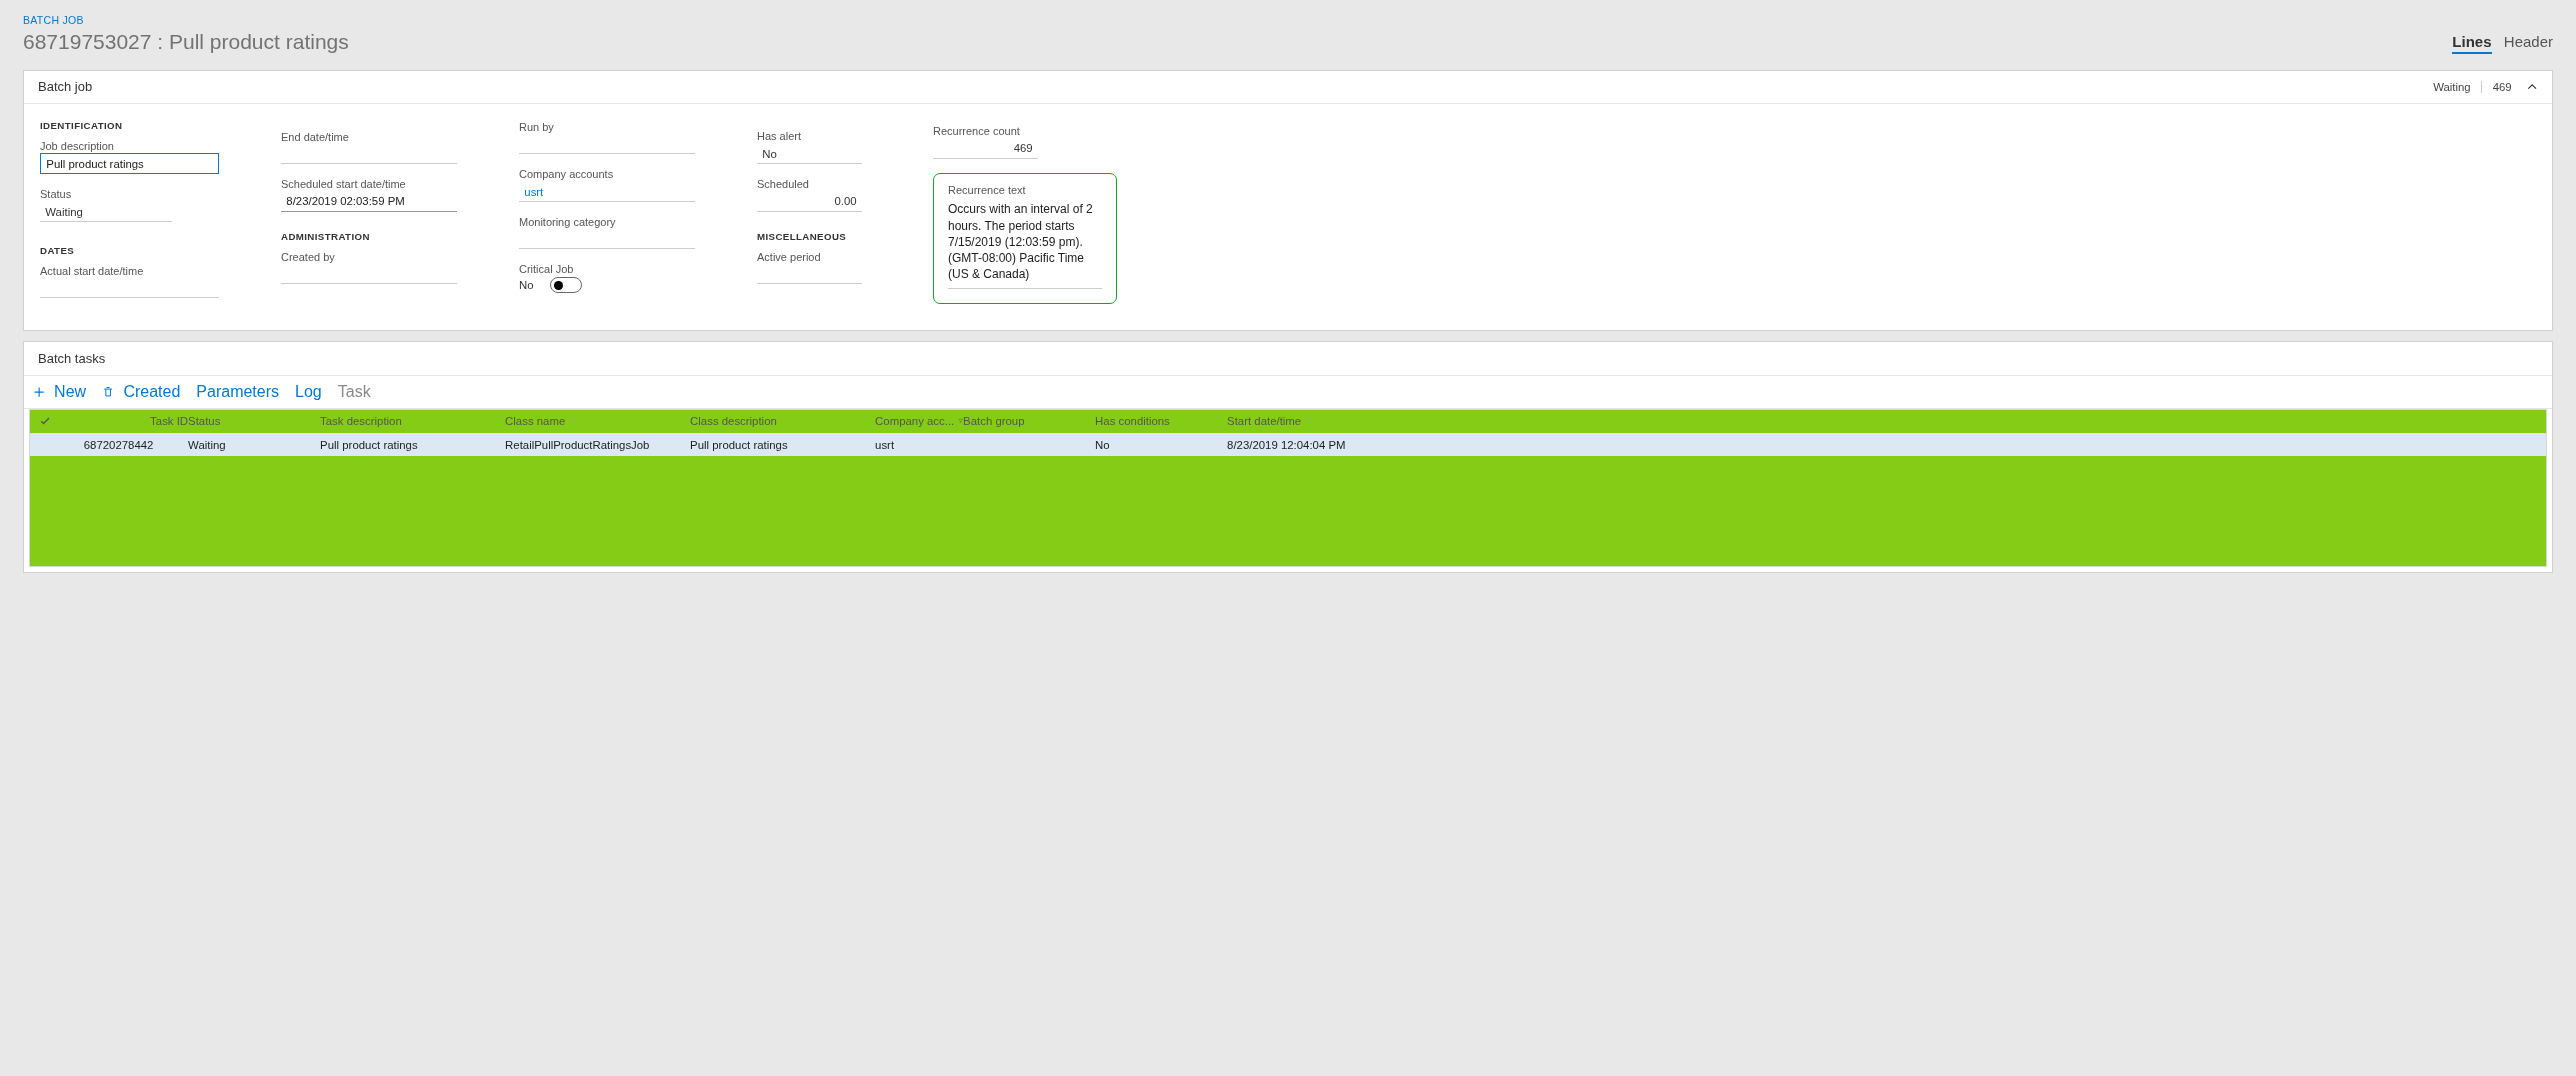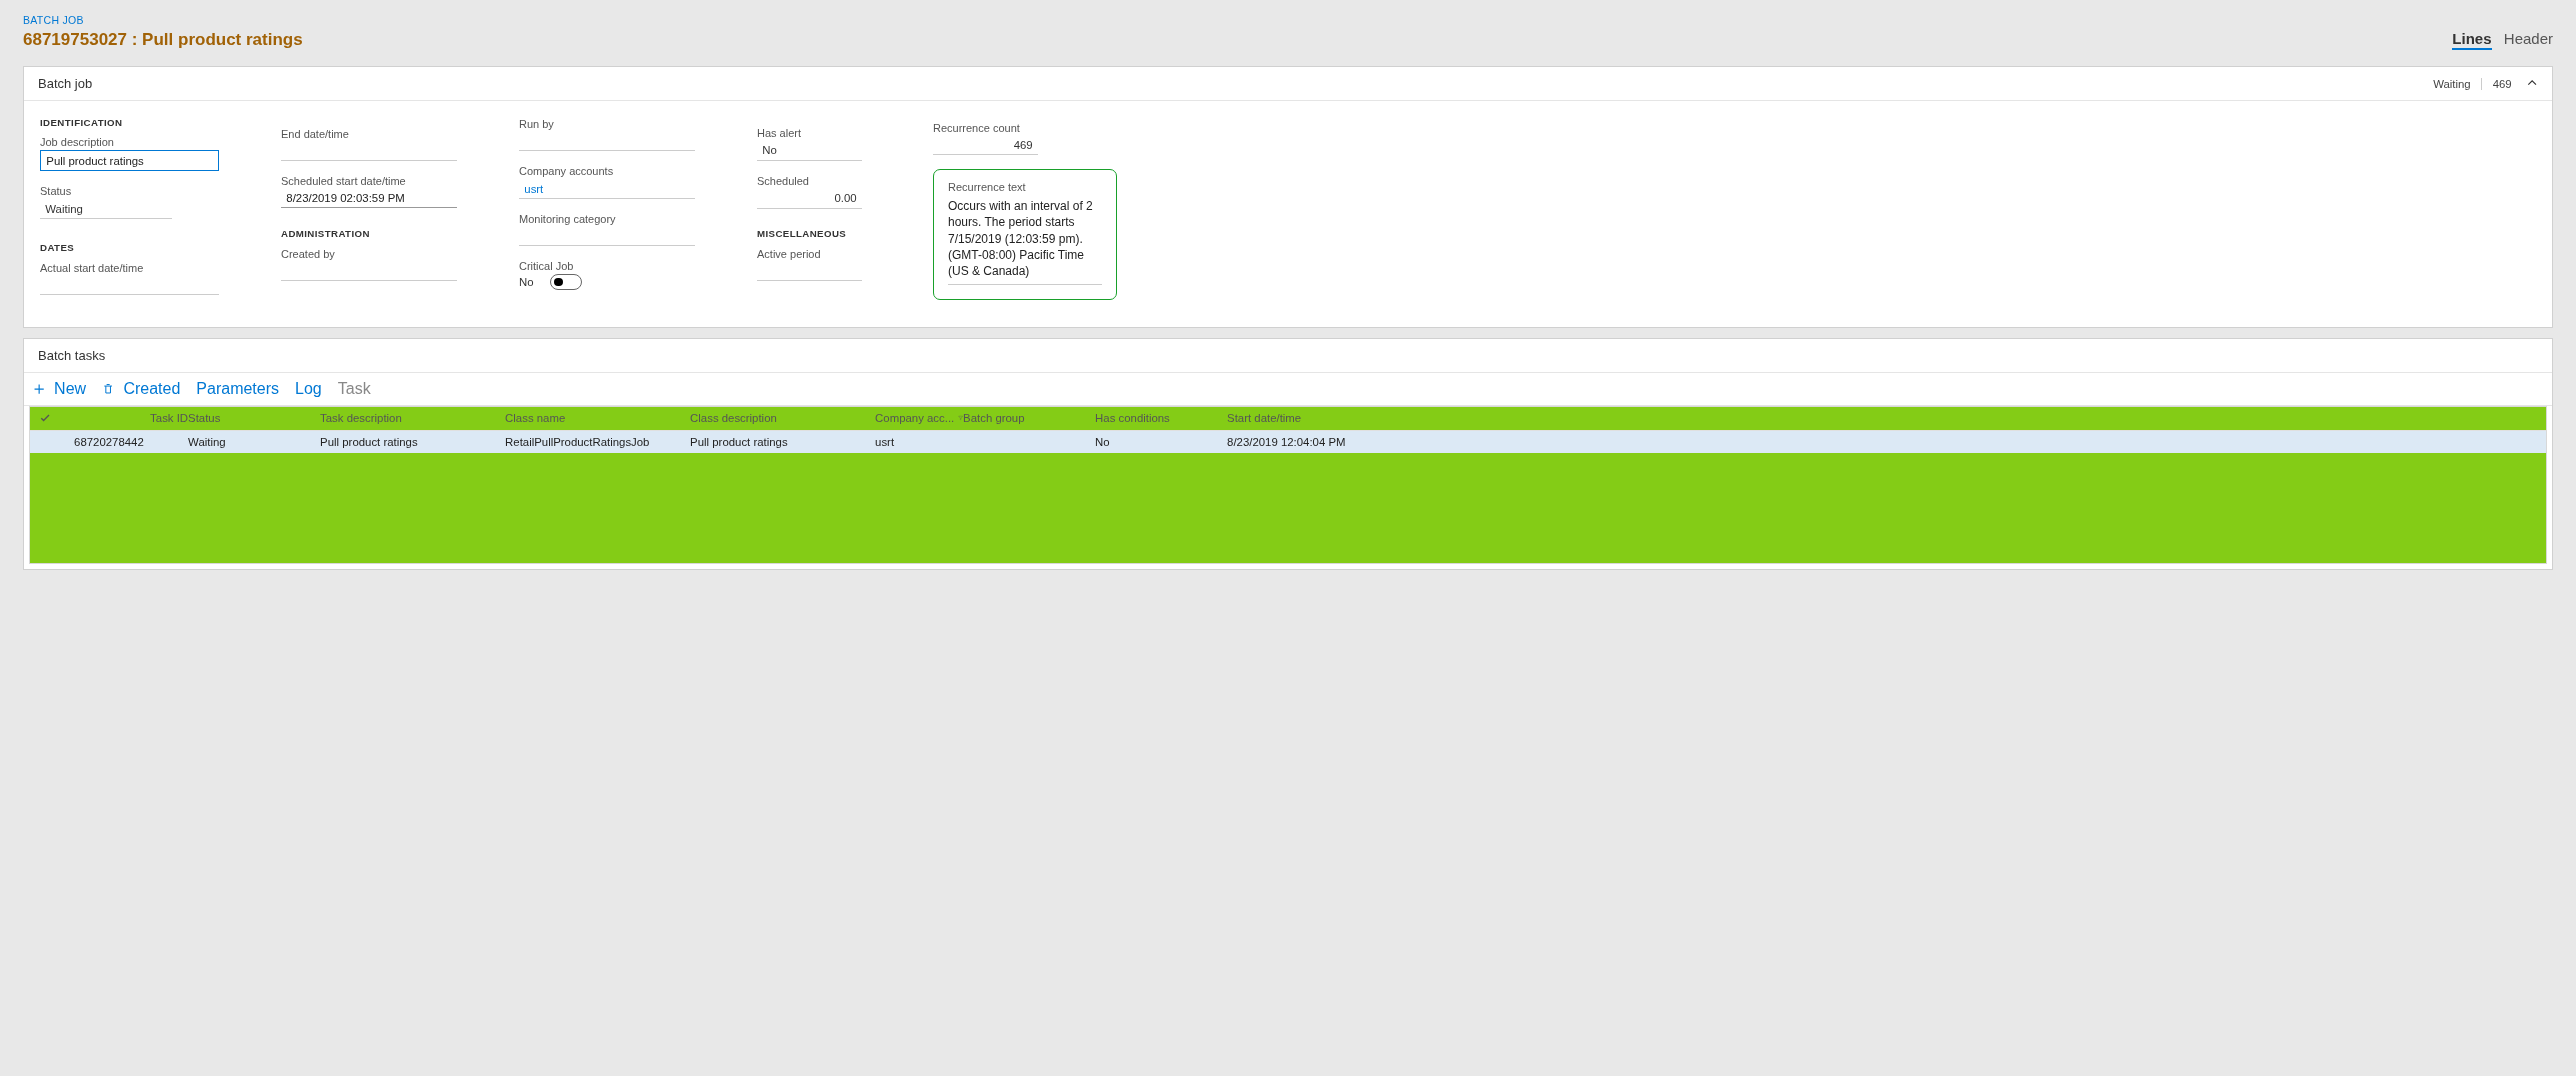--- a/index.html
+++ b/index.html
@@ -19,23 +19,23 @@
     margin-bottom: 3.5px;
     font-weight: 500;
   }
   .header-row {
     display: flex;
     justify-content: space-between;
     align-items: flex-end;
     margin-bottom: 16px;
   }
   .page-title {
-    font-size: 17px;
-    font-weight: 700;
-    color: #a16207;
+    font-size: 21px;
+    font-weight: 400;
+    color: #737373;
   }
   .tabs {
     display: flex;
     gap: 12.3px;
     font-size: 15px;
   }
   .tab {
     padding-bottom: 1.8px;
     cursor: pointer;
   }
@@ -201,21 +201,21 @@
     background: #dce9f5;
   }
   .grid-row .cell { color: #222; }
   .grid-body-wrap {
     border: 0.9px solid #d8d8d8;
     margin: 0 5.3px 5.3px 5.3px;
     min-height: 158px;
     background: #84cc16;
   }
   .checkmark { color:#444; }
-  .cell.right { text-align: left; padding-right: 25px;}
+  .cell.right { text-align: center; padding-right: 25px;}
   .funnel { width:9.7px; height:9.7px; }
 </style>
 </head>
 <body>
 
 <div class="page">
   <div class="breadcrumb">BATCH JOB</div>
 
   <div class="header-row">
     <div class="page-title">68719753027 : Pull product ratings</div>

